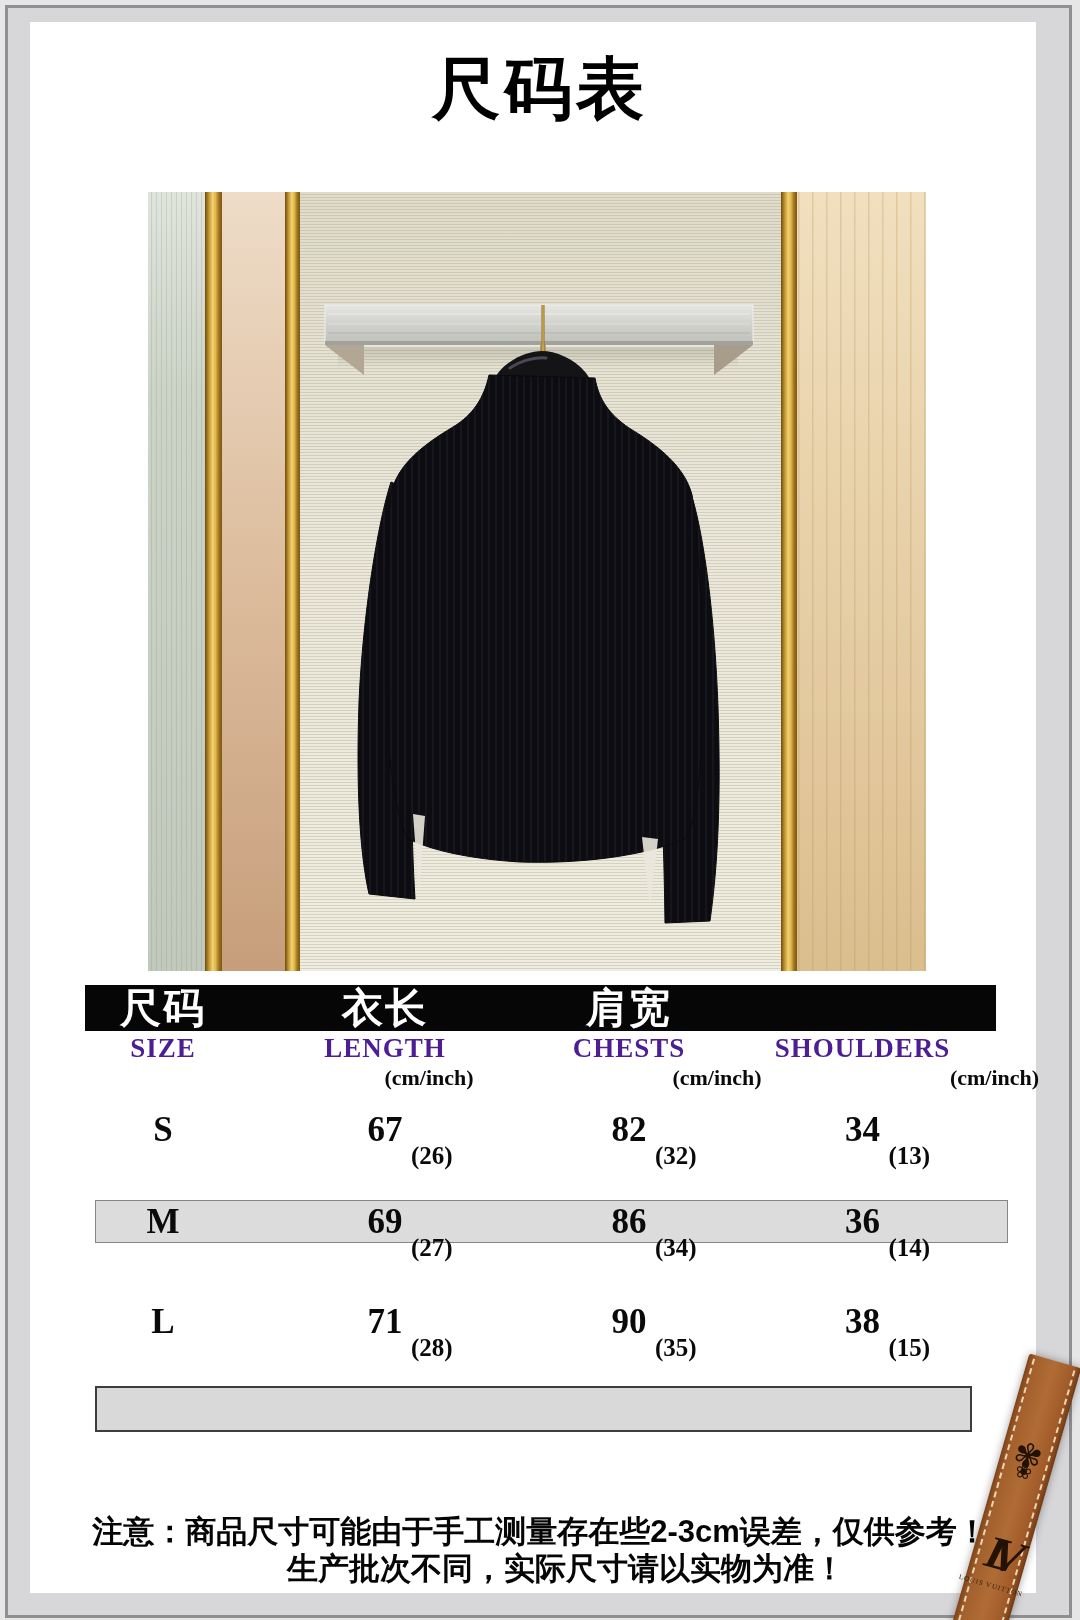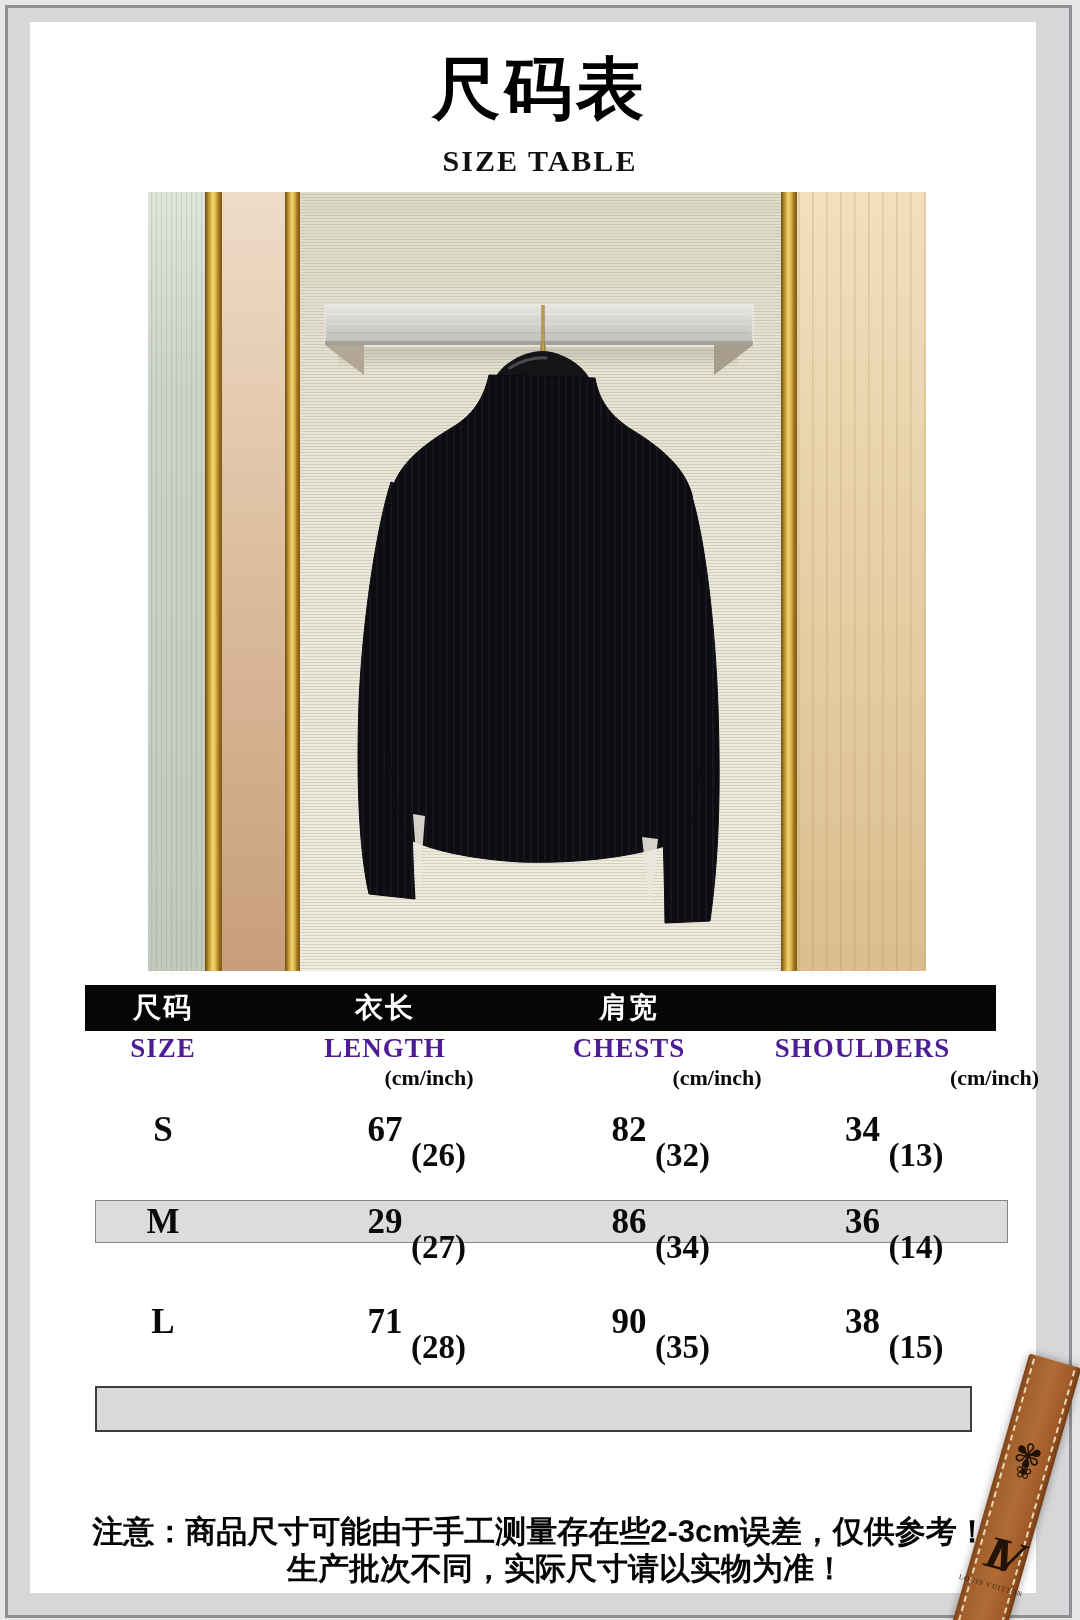--- a/index.html
+++ b/index.html
@@ -7,35 +7,35 @@
   .canvas{position:relative;width:1080px;height:1620px;background:#e6e6e6;overflow:hidden;}
   .frame-line{position:absolute;left:5px;top:5px;right:8px;bottom:2px;border:3px solid #8f8f93;background:#d7d7d9;}
   .page{position:absolute;left:30px;top:22px;width:1006px;height:1571px;background:#ffffff;}
 
   .title-zh{position:absolute;left:0;top:48px;width:1080px;text-align:center;font-size:68px;line-height:80px;font-weight:900;color:#000;letter-spacing:4px;}
   .title-en{position:absolute;left:0;top:144px;width:1080px;text-align:center;font-family:"Liberation Serif",serif;font-size:30px;line-height:34px;font-weight:bold;color:#111;letter-spacing:2px;}
 
   .photo{position:absolute;left:148px;top:192px;width:778px;height:779px;display:block;}
 
   .thead{position:absolute;left:85px;top:985px;width:911px;height:46px;background:#060606;display:grid;grid-template-columns:156px 288px 200px 267px;z-index:3;}
-  .thead .hcell{color:#fff;font-size:28px;line-height:46px;font-weight:900;text-align:center;letter-spacing:2px;}
+  .thead .hcell{color:#fff;font-size:41px;line-height:46px;font-weight:900;text-align:center;letter-spacing:2px;}
 
   .enrow{position:absolute;left:85px;top:1032px;width:911px;height:32px;display:grid;grid-template-columns:156px 288px 200px 267px;z-index:3;}
   .enrow .cell{font-family:"Liberation Serif",serif;font-weight:bold;font-size:27px;line-height:32px;text-align:center;color:#4c1d95;letter-spacing:1px;}
 
   .unitrow{position:absolute;left:85px;top:1063px;width:911px;height:30px;display:grid;grid-template-columns:156px 288px 200px 267px;z-index:3;gap:44px;}
   .unitrow .cell{font-family:"Liberation Serif",serif;font-weight:bold;font-size:22px;line-height:30px;text-align:center;color:#0a0a0a;}
 
   .vrow{position:absolute;left:85px;width:911px;height:48px;display:grid;grid-template-columns:156px 288px 200px 267px;z-index:3;}
   .row-s{top:1106px;}
   .row-m{top:1198px;}
   .row-l{top:1298px;}
   .vrow .cell{position:relative;text-align:center;font-family:"Liberation Serif",serif;font-weight:bold;color:#0a0a0a;}
   .vrow .cm{font-size:35px;line-height:48px;}
-  .vrow .inch{position:absolute;left:calc(50% + 26px);top:37px;font-size:33px;line-height:25px;white-space:nowrap;}
+  .vrow .inch{position:absolute;left:calc(50% + 26px);top:37px;font-size:25px;line-height:25px;white-space:nowrap;}
 
   .m-band{position:absolute;left:95px;top:1200px;width:913px;height:43px;background:#dcdcdc;border:1px solid #858585;box-sizing:border-box;z-index:1;}
   .empty-band{position:absolute;left:95px;top:1386px;width:877px;height:46px;background:#d9d9d9;border:2px solid #3d3d3d;box-sizing:border-box;z-index:1;}
 
   .note-line{position:absolute;left:0;width:1080px;text-align:center;font-weight:900;font-size:31px;line-height:37px;color:#050505;z-index:3;}
   .note1{top:1513px;}
   .note2{top:1550px;margin-left:26px;}
 
   .strap{position:absolute;left:987px;top:1355px;width:54px;height:300px;transform:rotate(16deg);background:linear-gradient(90deg,#7e431a 0%,#a4602c 14%,#b06c36 50%,#a05a28 86%,#703a14 100%);border-radius:3px;box-shadow:0 0 8px rgba(0,0,0,.35);z-index:10;}
   .strap .stitch{position:absolute;left:5px;right:5px;top:4px;bottom:4px;border-left:2px dashed rgba(243,228,192,.9);border-right:2px dashed rgba(243,228,192,.9);}
@@ -46,21 +46,20 @@
   .brand-name{position:absolute;left:-8px;top:230px;width:70px;text-align:center;font-family:"Liberation Serif",serif;font-size:7px;line-height:8px;color:#33200a;letter-spacing:1px;white-space:nowrap;}
 </style>
 </head>
 <body>
 
 <div class="canvas">
   <div class="frame-line"></div>
   <div class="page"></div>
 
   <div class="title-zh">尺码表</div>
-  <div class="title-en">SIZE TABLE</div>
 
   <svg class="photo" viewBox="0 0 778 779" xmlns="http://www.w3.org/2000/svg">
     <defs>
       <linearGradient id="gold" x1="0" y1="0" x2="1" y2="0">
         <stop offset="0" stop-color="#6b4c10"></stop>
           <stop offset="0.2" stop-color="#b98c28"></stop>
         <stop offset="0.45" stop-color="#f2d372"></stop>
           <stop offset="0.62" stop-color="#e0b84e"></stop>
         <stop offset="0.82" stop-color="#9e731c"></stop>
           <stop offset="1" stop-color="#7a5714"></stop>
@@ -178,21 +177,21 @@
 
   <div class="vrow row-s">
     <div class="cell"><span class="cm">S</span></div>
     <div class="cell"><span class="cm">67</span><span class="inch">(26)</span></div>
     <div class="cell"><span class="cm">82</span><span class="inch">(32)</span></div>
     <div class="cell"><span class="cm">34</span><span class="inch">(13)</span></div>
   </div>
 
   <div class="vrow row-m">
     <div class="cell"><span class="cm">M</span></div>
-    <div class="cell"><span class="cm">29</span><span class="inch">(27)</span></div>
+    <div class="cell"><span class="cm">69</span><span class="inch">(27)</span></div>
     <div class="cell"><span class="cm">86</span><span class="inch">(34)</span></div>
     <div class="cell"><span class="cm">36</span><span class="inch">(14)</span></div>
   </div>
 
   <div class="vrow row-l">
     <div class="cell"><span class="cm">L</span></div>
     <div class="cell"><span class="cm">71</span><span class="inch">(28)</span></div>
     <div class="cell"><span class="cm">90</span><span class="inch">(35)</span></div>
     <div class="cell"><span class="cm">38</span><span class="inch">(15)</span></div>
   </div>

